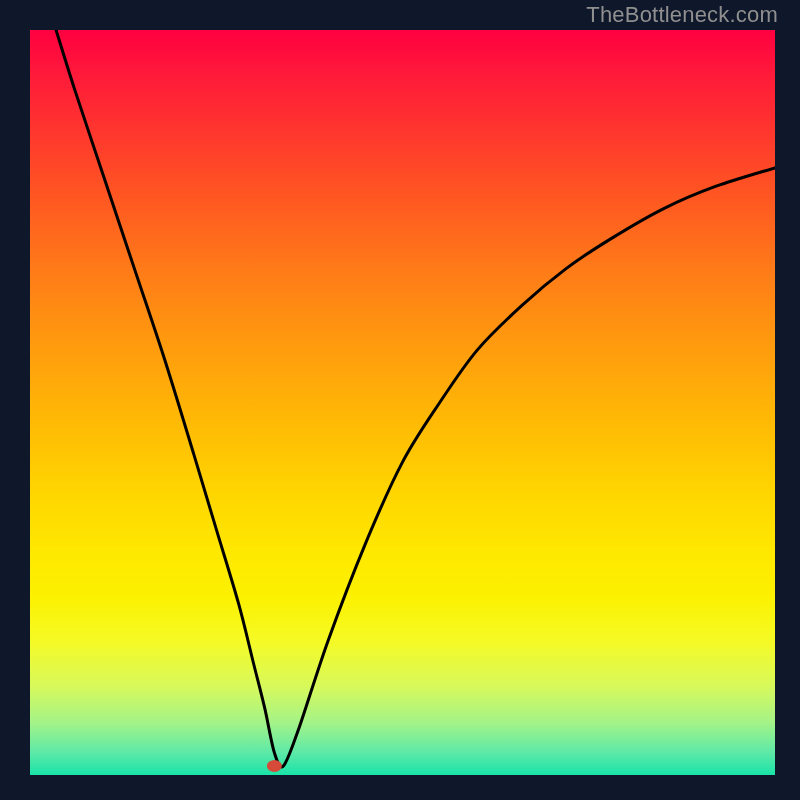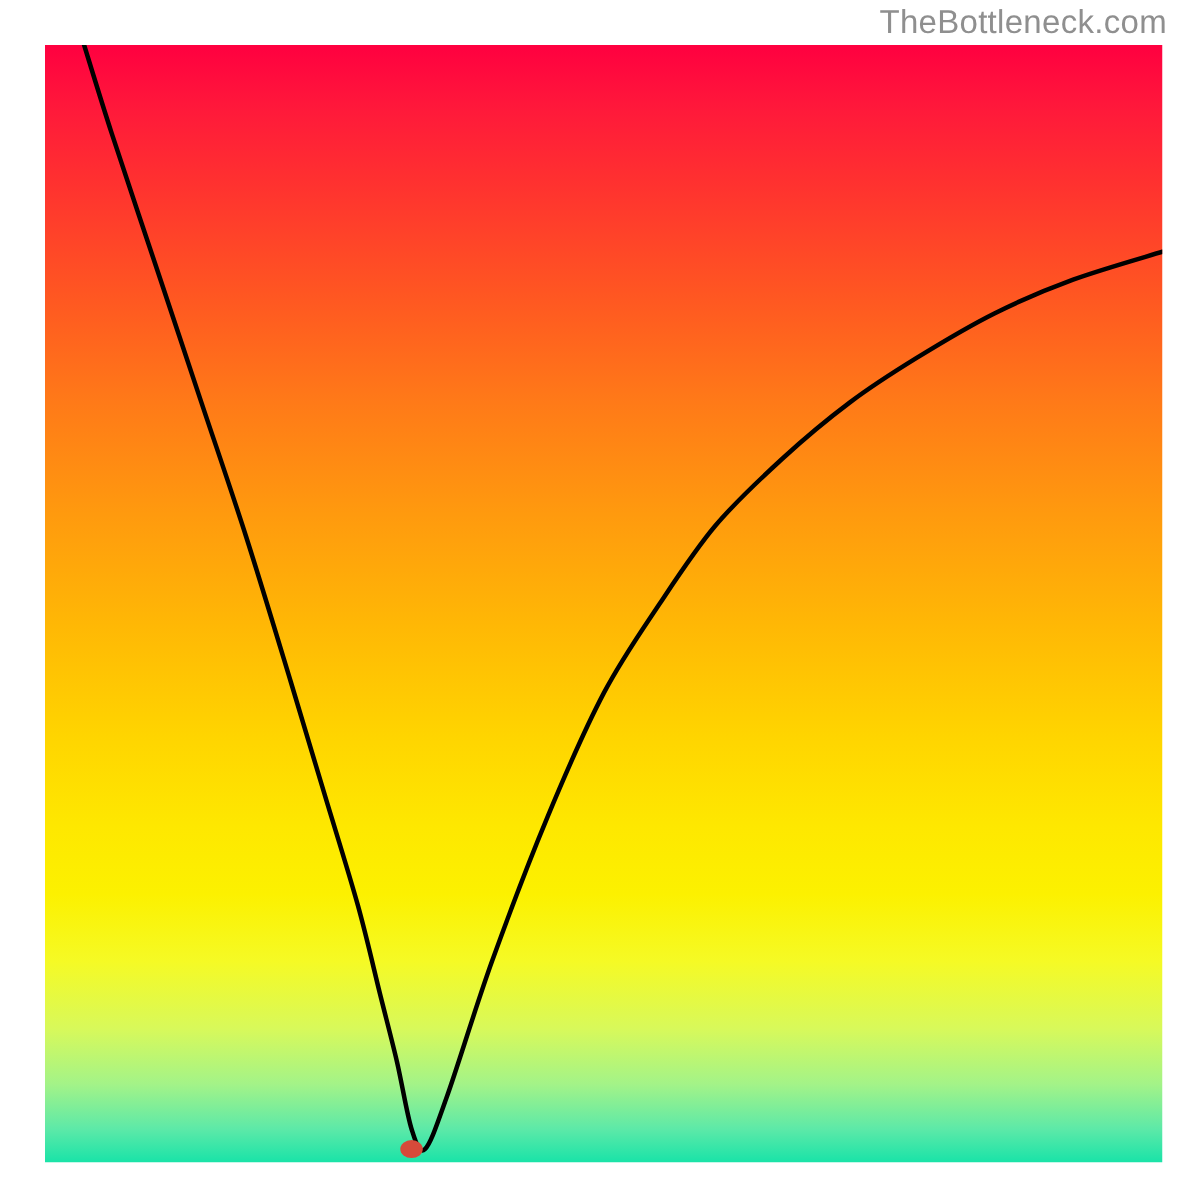--- a/index.html
+++ b/index.html
@@ -8,21 +8,21 @@
     width: 800px;
     height: 800px;
     overflow: hidden;
     background: #000;
     font-family: Arial, Helvetica, sans-serif;
   }
   .frame {
     position: relative;
     width: 800px;
     height: 800px;
-    background: #ffffff;
+    background: #0f172a;
   }
   .plot-area {
     position: absolute;
     left: 30px;
     top: 30px;
     width: 745px;
     height: 745px;
     overflow: hidden;
   }
   .gradient {

